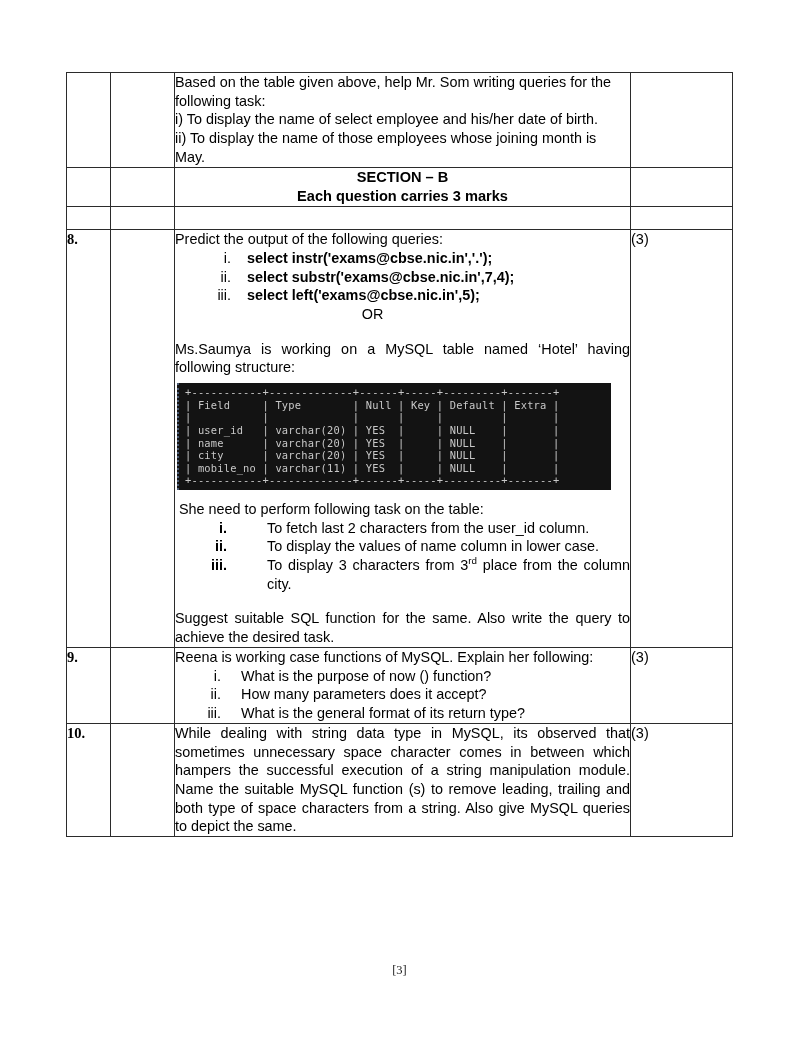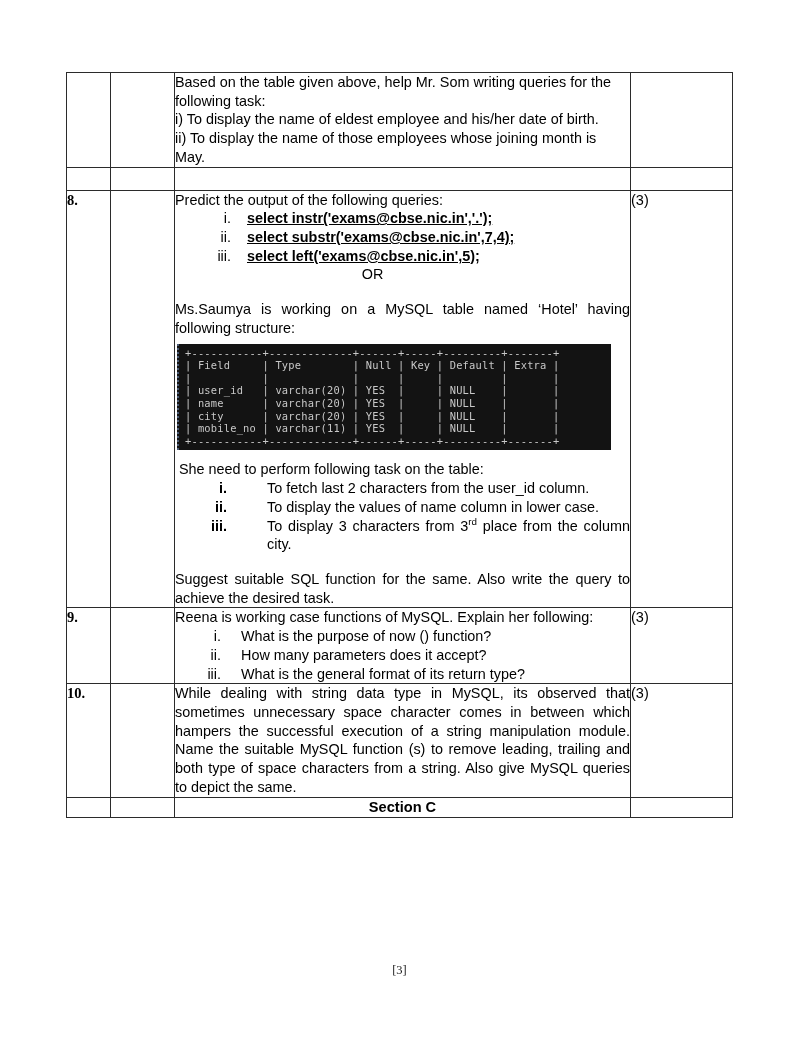--- a/index.html
+++ b/index.html
@@ -104,21 +104,21 @@
     text-align: right;
     font-size: 14.4px;
   }
   .rlist .rtxt {
     flex: 1 1 auto;
     font-size: 14.4px;
   }
 
   
   .rlist-q8 .rn { width: 56px; margin-right: 16px; font-weight: normal; }
-  .rlist-q8 .rtxt { font-weight: bold; text-decoration: underline; }
+  .rlist-q8 .rtxt { font-weight: bold; }
 
   
   .rlist-tasks .rn { width: 52px; margin-right: 40px; font-weight: bold; }
   .rlist-tasks .rtxt { font-weight: normal; text-align: justify; }
 
   
   .rlist-q9 .rn { width: 46px; margin-right: 20px; }
   .rlist-q9 .rtxt { }
 
   .or-line {
@@ -175,27 +175,36 @@
       <col class="col-marks">
     </colgroup>
     <tbody>
 
       <tr>
         <td class="num"></td>
         <td class="cell-pad"></td>
         <td class="cell-pad-body">
           <div class="body-text">
             <p class="p">Based on the table given above, help Mr. Som writing queries for the following task:</p>
-            <p class="p">i) To display the name of eldest employee and his/her date of birth.</p>
+            <p class="p">i) To display the name of select employee and his/her date of birth.</p>
             <p class="p">ii) To display the name of those employees whose joining month is May.</p>
           </div>
         </td>
         <td class="marks"></td>
       </tr>
 
+      <tr>
+        <td class="num"></td>
+        <td class="cell-pad"></td>
+        <td class="section-head">
+          <span class="line">SECTION – B</span>
+          <span class="line">Each question carries 3 marks</span>
+        </td>
+        <td class="marks"></td>
+      </tr>
 
       <tr class="empty-row">
         <td class="num"></td>
         <td class="cell-pad"></td>
         <td class="cell-pad-body"></td>
         <td class="marks"></td>
       </tr>
 
       <tr>
         <td class="num">8.</td>
@@ -289,25 +298,19 @@
         <td class="num">10.</td>
         <td class="cell-pad"></td>
         <td class="cell-pad-body">
           <div class="body-text justify">
             <p class="p">While dealing with string data type in MySQL, its observed that sometimes unnecessary space character comes in between which hampers the successful execution of a string manipulation module.   Name the suitable MySQL function (s) to remove leading, trailing and both type of space characters from a string. Also give MySQL queries to depict the same.</p>
           </div>
         </td>
         <td class="marks">(3)</td>
       </tr>
 
-      <tr>
-        <td class="num"></td>
-        <td class="cell-pad"></td>
-        <td class="section-head">Section C</td>
-        <td class="marks"></td>
-      </tr>
 
     </tbody>
   </table>
 
   <div class="footer-page">[3]</div>
 
 </div>
 
 </body></html>

